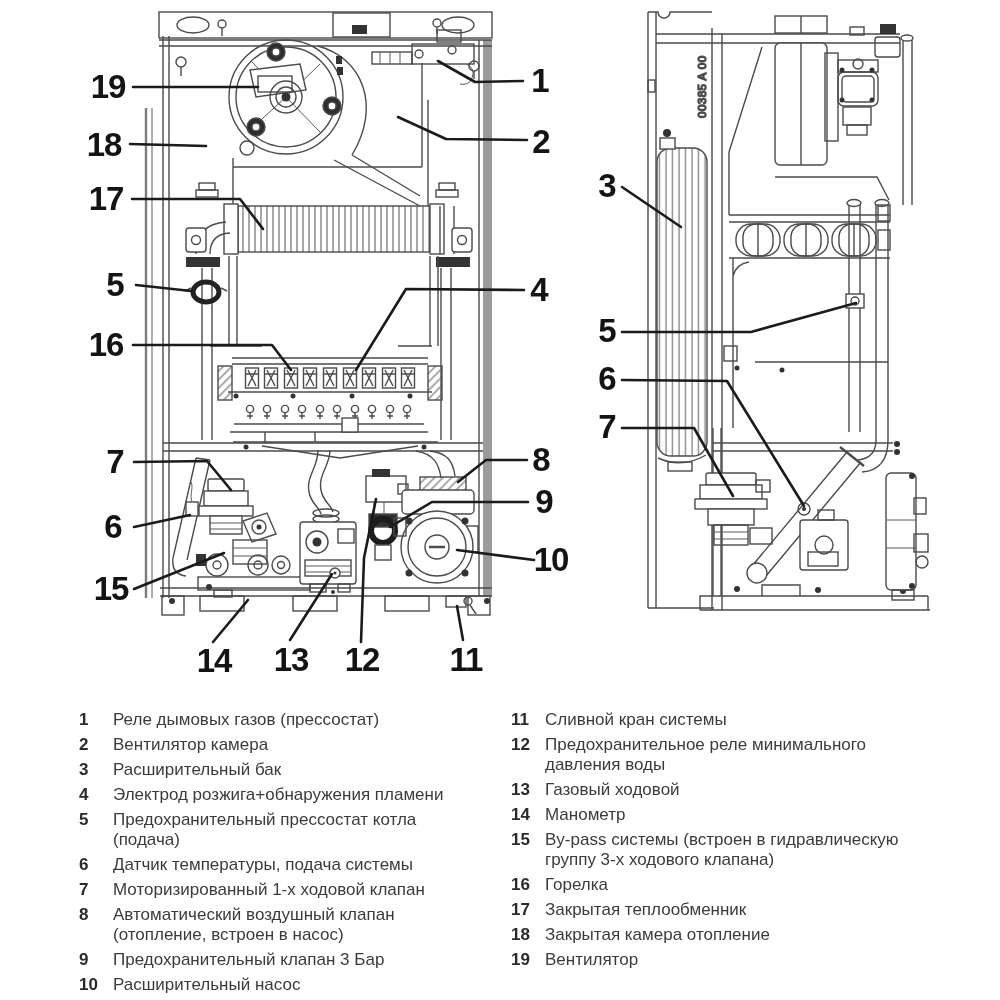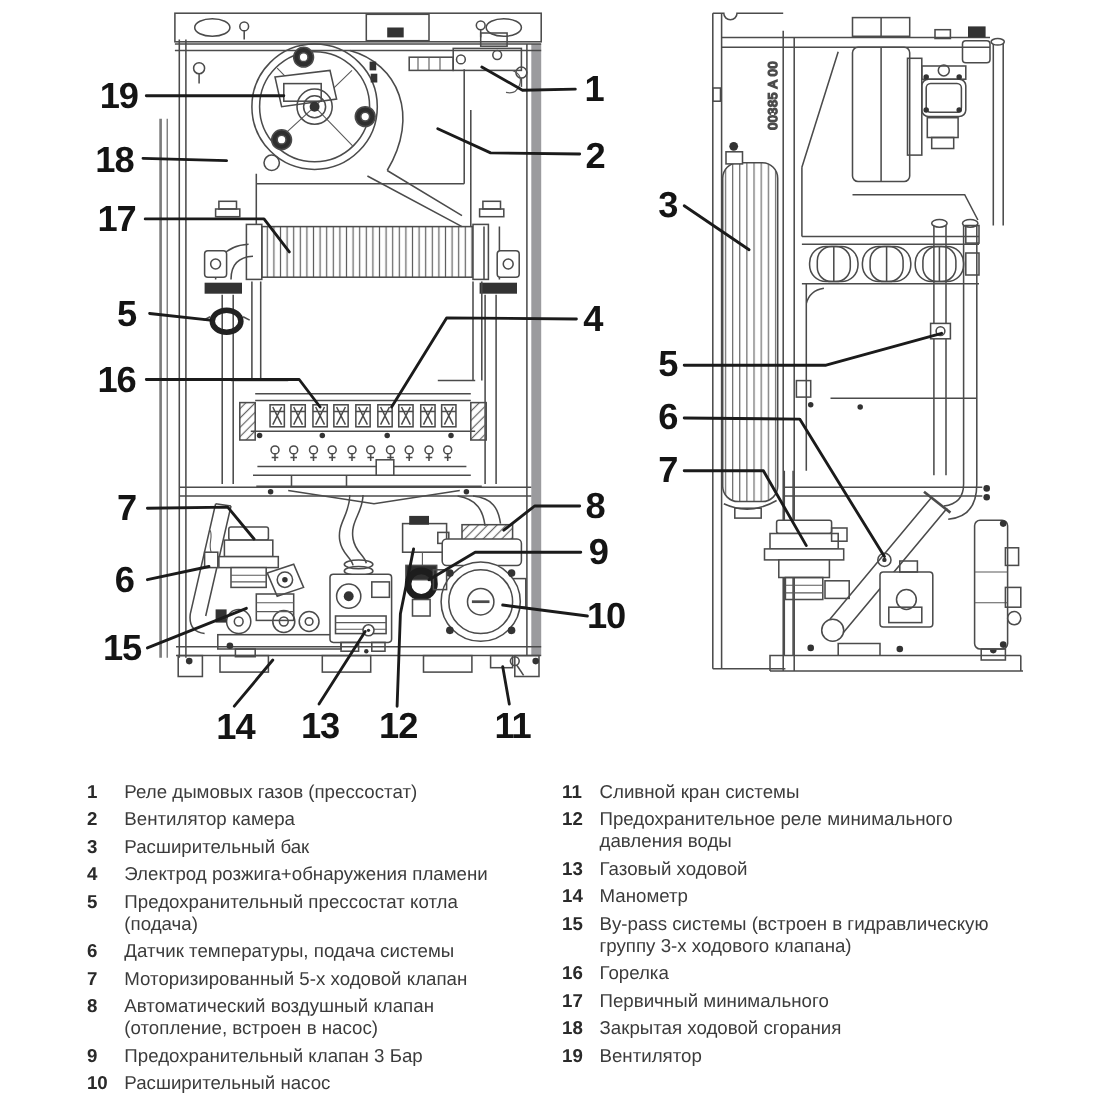--- a/index.html
+++ b/index.html
@@ -456,21 +456,21 @@
     <div class="lrow">
           <span class="lnum">5</span>
           <span class="ltxt">Предохранительный прессостат котла (подача)</span>
         </div>
     <div class="lrow">
           <span class="lnum">6</span>
           <span class="ltxt">Датчик температуры, подача системы</span>
         </div>
     <div class="lrow">
           <span class="lnum">7</span>
-          <span class="ltxt">Моторизированный 5-х ходовой клапан</span>
+          <span class="ltxt">Моторизированный 1-х ходовой клапан</span>
         </div>
     <div class="lrow">
           <span class="lnum">8</span>
           <span class="ltxt">Автоматический воздушный клапан (отопление, встроен в насос)</span>
         </div>
     <div class="lrow">
           <span class="lnum">9</span>
           <span class="ltxt">Предохранительный клапан 3 Бар</span>
         </div>
     <div class="lrow">
@@ -498,25 +498,25 @@
     <div class="lrow">
           <span class="lnum">15</span>
           <span class="ltxt">By-pass системы (встроен в гидравлическую группу 3-х ходового клапана)</span>
         </div>
     <div class="lrow">
           <span class="lnum">16</span>
           <span class="ltxt">Горелка</span>
         </div>
     <div class="lrow">
           <span class="lnum">17</span>
-          <span class="ltxt">Первичный минимального</span>
+          <span class="ltxt">Закрытая теплообменник</span>
         </div>
     <div class="lrow">
           <span class="lnum">18</span>
-          <span class="ltxt">Закрытая ходовой сгорания</span>
+          <span class="ltxt">Закрытая камера отопление</span>
         </div>
     <div class="lrow">
           <span class="lnum">19</span>
           <span class="ltxt">Вентилятор</span>
         </div>
   </div>
 </div>
 
 </div>
 

